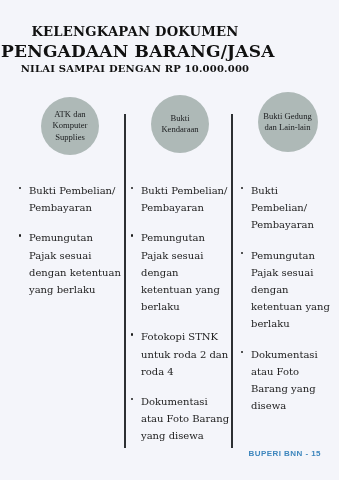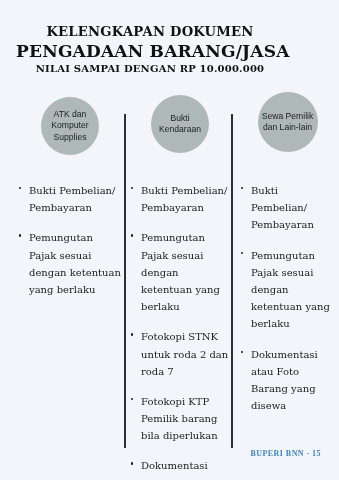--- a/index.html
+++ b/index.html
@@ -17,21 +17,21 @@
     position: relative;
     width: 339px;
     height: 480px;
     background: #f4f5fa;
     box-sizing: border-box;
   }
 
   
   #title-block {
     position: absolute;
-    left: 16px;
+    left: 1px;
     top: 24px;
     width: 268px;
     text-align: center;
   }
   .title-line {
     font-family: "DejaVu Serif", "Liberation Serif", serif;
     font-weight: bold;
     color: #111111;
     letter-spacing: 0.2px;
     line-height: 1.28;
@@ -66,21 +66,21 @@
     justify-content: center;
     align-items: flex-start;
   }
   .circle {
     border-radius: 50%;
     background: #aeb9b7;
     display: flex;
     align-items: center;
     justify-content: center;
     text-align: center;
-    font-family: Liberation Sans, sans-serif;
+    font-family: Liberation Serif, serif;
     font-size: 8.6px;
     line-height: 1.32;
     color: #1b1d1f;
     box-sizing: border-box;
     padding: 4px;
   }
   #circle-1 { width: 58px; height: 58px; margin-top: 7px; }
   #circle-2 { width: 58px; height: 58px; margin-top: 5px; }
   #circle-3 { width: 60px; height: 60px; margin-top: 2px; }
 
@@ -111,21 +111,21 @@
     height: 2.4px;
     border-radius: 50%;
     background: #1c1c1c;
   }
 
   
   #footer {
     position: absolute;
     right: 18px;
     bottom: 22px;
-    font-family: Liberation Serif, serif;
+    font-family: Liberation Sans, sans-serif;
     font-weight: bold;
     font-size: 8px;
     letter-spacing: 0.45px;
     color: #3d86bd;
   }
 </style>
 </head>
 <body>
 
 <div id="slide">
@@ -149,29 +149,28 @@
     </ul>
   </div>
 
   <div class="column" id="column-2">
     <div class="circle-wrap">
       <div class="circle" id="circle-2">Bukti Kendaraan</div>
     </div>
     <ul class="bullet-list">
       <li class="bullet-item">Bukti Pembelian/ Pembayaran</li>
       <li class="bullet-item">Pemungutan Pajak sesuai dengan ketentuan yang berlaku</li>
-      <li class="bullet-item">Fotokopi STNK untuk roda 2 dan roda 7</li>
-      <li class="bullet-item">Fotokopi KTP Pemilik barang bila diperlukan</li>
+      <li class="bullet-item">Fotokopi STNK untuk roda 2 dan roda 4</li>
       <li class="bullet-item">Dokumentasi atau Foto Barang yang disewa</li>
     </ul>
   </div>
 
   <div class="column" id="column-3">
     <div class="circle-wrap">
-      <div class="circle" id="circle-3">Sewa Pemilik dan Lain-lain</div>
+      <div class="circle" id="circle-3">Bukti Gedung dan Lain-lain</div>
     </div>
     <ul class="bullet-list">
       <li class="bullet-item">Bukti Pembelian/ Pembayaran</li>
       <li class="bullet-item">Pemungutan Pajak sesuai dengan ketentuan yang berlaku</li>
       <li class="bullet-item">Dokumentasi atau Foto Barang yang disewa</li>
     </ul>
   </div>
 
   <div id="footer">BUPERI BNN - 15</div>
 

